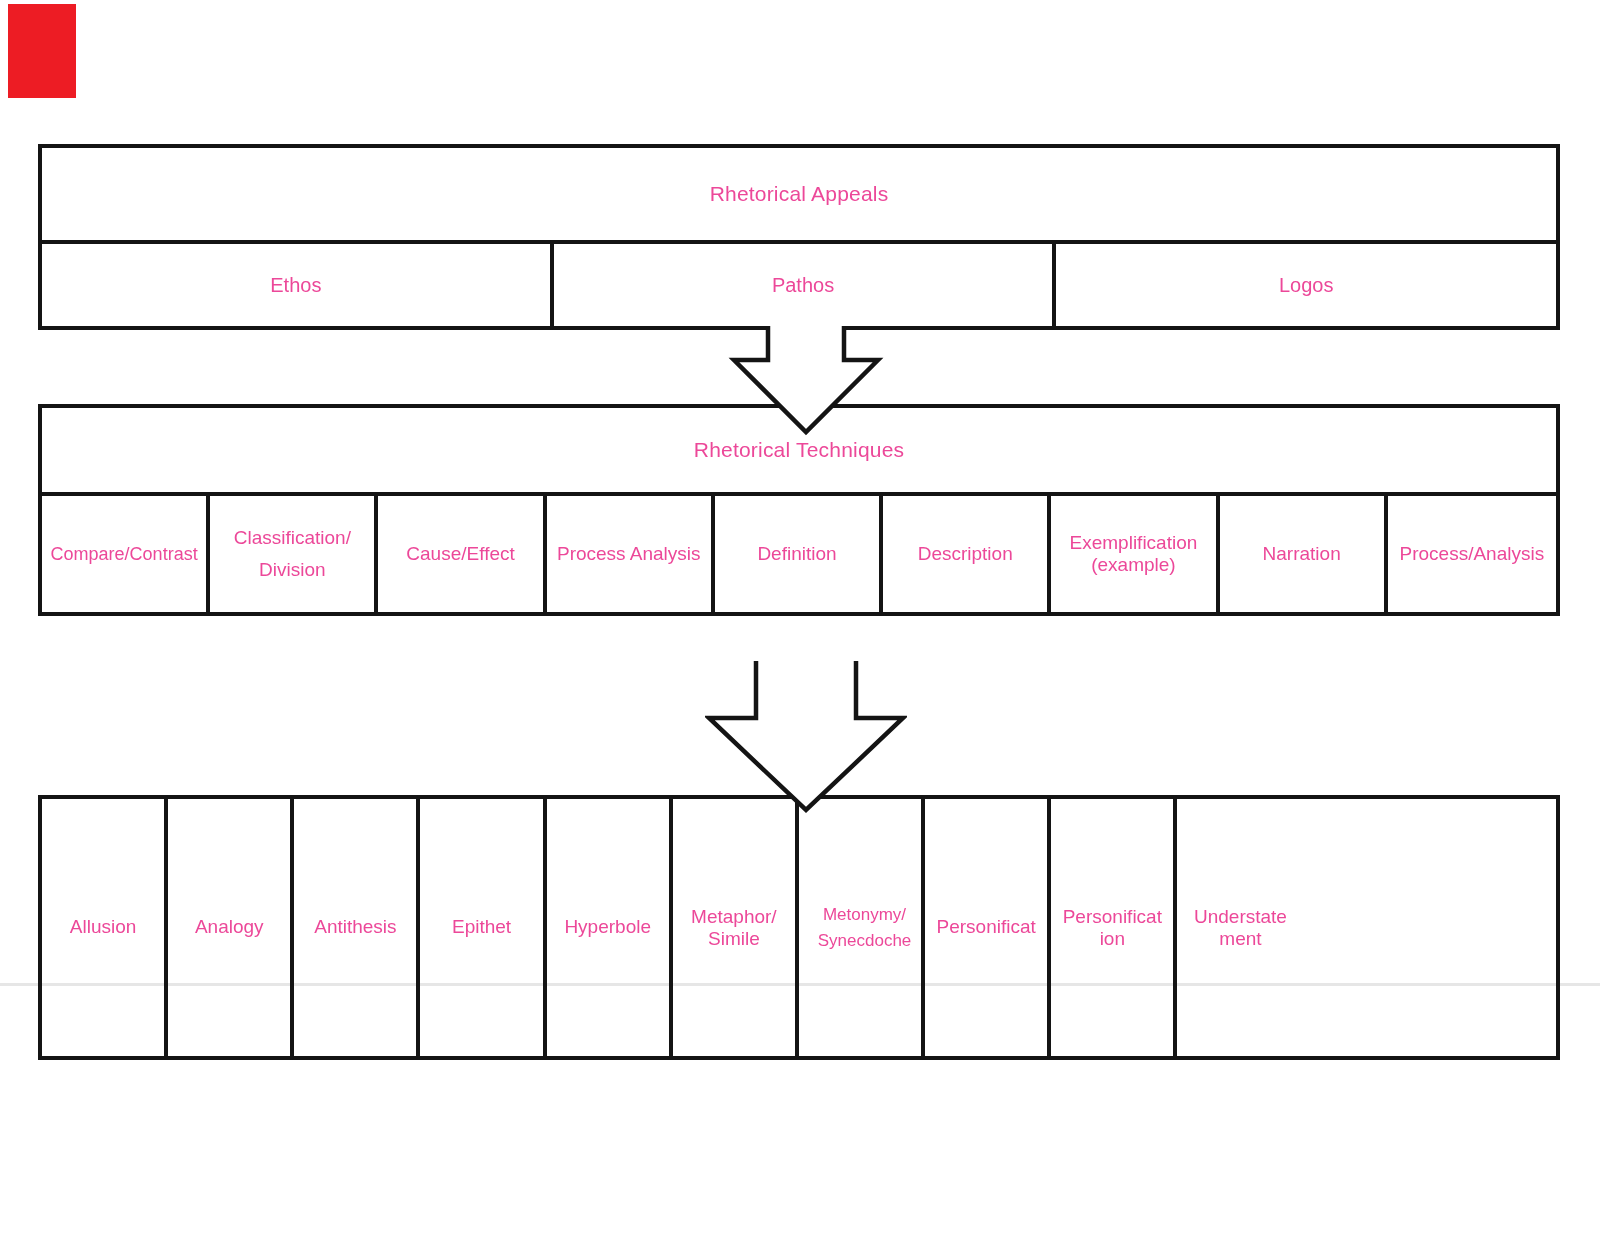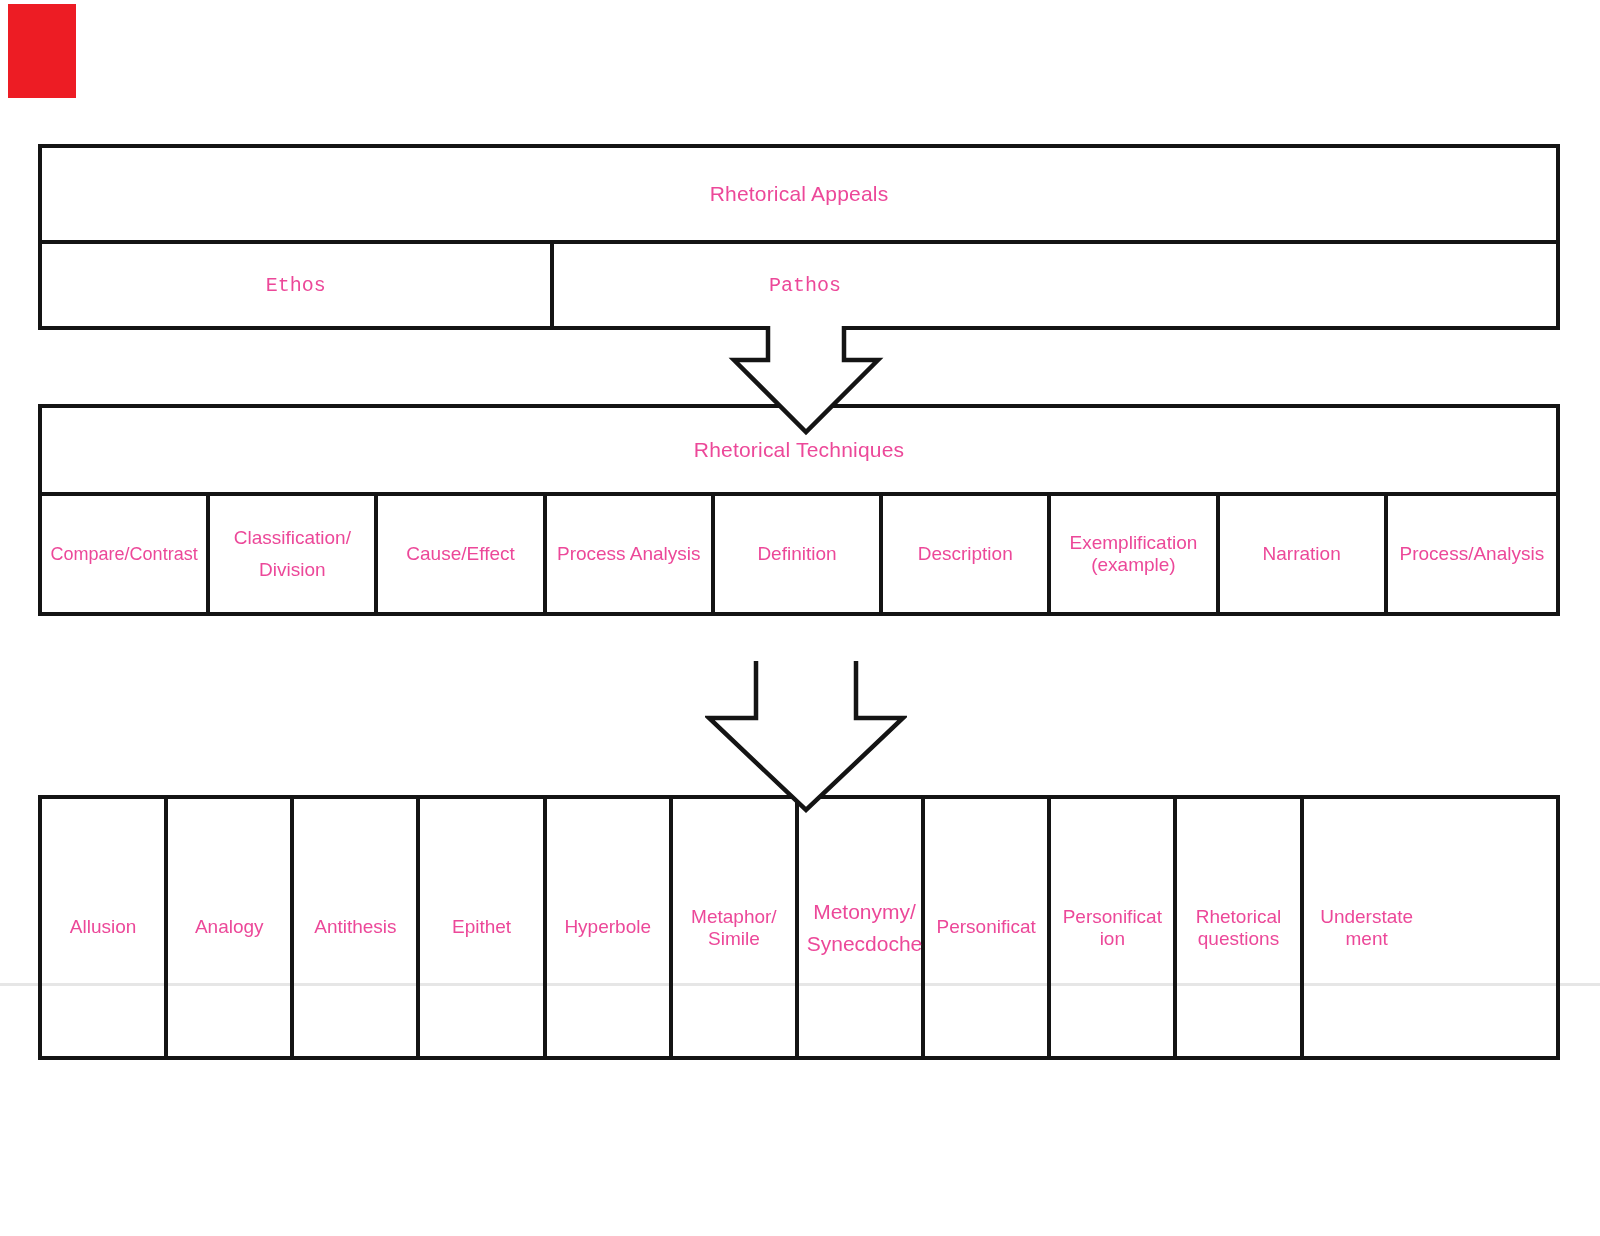--- a/index.html
+++ b/index.html
@@ -23,45 +23,46 @@
   .tier-appeals .tier-header{height:92px;}
   .tier-techniques .tier-header{height:84px;}
   .tier-devices .tier-header{height:97px;}
   .cells{flex:1 1 auto;display:flex;align-items:stretch;}
   .cell{
     box-sizing:border-box;border-right:4px solid #141414;display:flex;
     align-items:center;justify-content:center;text-align:center;
     white-space:pre-line;padding:2px 3px;font-size:20px;
   }
   .cell:last-child{border-right:none;}
-  .tier-appeals .cell{font-size:20px;font-family:Liberation Mono, monospace;}
+  .tier-appeals .cell{font-size:20px;}
   .c1a{width:33.8%;} .c1b{width:33.2%;} .c1c{width:33.0%;}
   .tier-techniques .cell{width:11.1111%;font-size:19px;line-height:1.7;}
   .tier-devices .cell{width:8.3333%;font-size:19px;line-height:1.3;}
   .cell.small{font-size:16px;}
-  .cell.smallish{font-size:21px;padding-left:12px;}
+  .cell.smallish{font-size:17px;padding-left:12px;}
   .cell.narrowfit{font-size:18px;}
   .cell.tight{line-height:1.15;}
   .cell.loose{line-height:1.5;}
   .arrow-svg{position:absolute;z-index:3;}
   .arrow-svg path{fill:#ffffff;stroke:#141414;stroke-width:4.5;stroke-linejoin:miter;}
 </style>
 </head>
 <body>
 
 <div class="page">
 
   <div class="red-marker" style="background: rgb(237, 28, 36);"></div>
   <div class="scan-line"></div>
 
   <section class="tier tier-appeals">
     <div class="tier-header">Rhetorical Appeals</div>
     <div class="cells">
       <div class="cell c1a">Ethos</div>
       <div class="cell c1b">Pathos</div>
+      <div class="cell c1c">Logos</div>
     </div>
   </section>
 
   <svg class="arrow-svg" style="left:725px;top:326px;" width="165" height="112" viewBox="0 0 165 112">
     <path d="M119,0 L119,34 L153,34 L81,106 L9,34 L43,34 L43,0"></path>
   </svg>
 
   <section class="tier tier-techniques">
     <div class="tier-header">Rhetorical Techniques</div>
     <div class="cells">
@@ -90,20 +91,18 @@
       <div class="cell">Antithesis</div>
       <div class="cell">Epithet</div>
       <div class="cell">Hyperbole</div>
       <div class="cell tight">Metaphor/
 Simile</div>
       <div class="cell smallish loose">Metonymy/
 Synecdoche</div>
       <div class="cell">Personificat</div>
       <div class="cell tight">Personificat
 ion</div>
-      <div class="cell tight">Rhetorical
-questions</div>
       <div class="cell tight">Understate
 ment</div>
     </div>
   </section>
 
 </div>
 
 </body></html>

